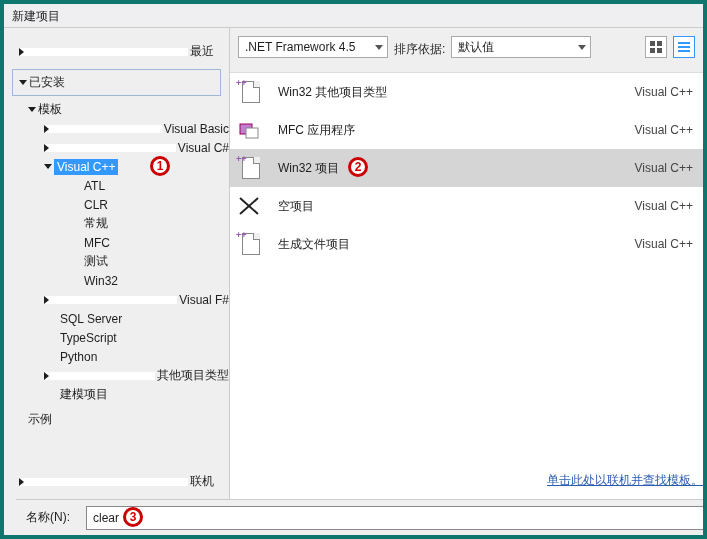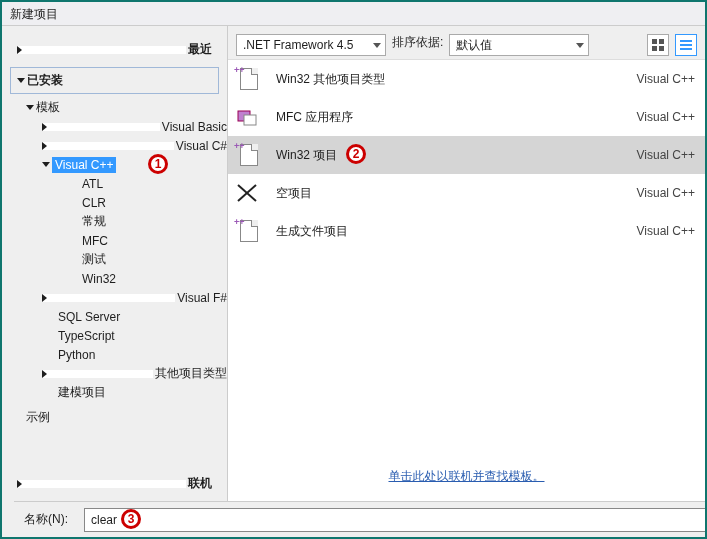--- a/index.html
+++ b/index.html
@@ -1,45 +1,45 @@
 <!DOCTYPE html>
 <html><head>
 <meta charset="utf-8">
 <style>
   * { box-sizing: border-box; font-family: "Microsoft YaHei", "Segoe UI", sans-serif; }
   body { margin: 0; background: #fff; font-size: 12px; color: #1e1e1e; }
-  .window { width: 707px; height: 539px; border: 2px solid #0f766e; position: relative; overflow: hidden; background: #efefef; }
+  .window { width: 707px; height: 539px; border: 4px solid #0f766e; position: relative; overflow: hidden; background: #efefef; }
   .titlebar { height: 24px; line-height: 24px; padding: 0 8px; background: #efeff2; border-bottom: 1px solid #ccc; font-size: 12px; }
   .body { display: flex; height: calc(100% - 60px); }
   .left { width: 225px; padding: 10px 0 0 8px; display: flex; flex-direction: column; }
-  .section { border: 1px solid transparent; padding: 4px 6px; margin: 0 8px 4px 0; display: flex; align-items: center; gap: 2px; font-weight: bold; }
+  .section { border: 1px solid transparent; padding: 4px 6px; margin: 0 8px 4px 0; display: flex; align-items: center; gap: 2px; }
   .section.boxed { border: 1px solid #a0b8d8; }
   .tri { width: 0; height: 0; display: inline-block; vertical-align: middle; }
   .tri.right { border-top: 4px solid transparent; border-bottom: 4px solid transparent; border-left: 5px solid #1e1e1e; }
   .tri.down { border-left: 4px solid transparent; border-right: 4px solid transparent; border-top: 5px solid #1e1e1e; }
   .tree { flex: 1; overflow: auto; padding-left: 4px; }
   .tree-item { display: flex; align-items: center; height: 19px; padding-left: 0; gap: 2px; position: relative; }
   .d1 { margin-left: 12px; }
   .d2 { margin-left: 28px; }
   .d3 { margin-left: 44px; }
   .d4 { margin-left: 68px; }
   .selected-node { background: #3399ff; color: #fff; padding: 1px 3px; }
   .right { flex: 1; display: flex; flex-direction: column; background: #fff; border-left: 1px solid #ccc; }
-  .toolbar { display: flex; align-items: flex-start; gap: 6px; padding: 8px 8px 3px 8px; background: #efefef; border-bottom: 1px solid #ddd; }
+  .toolbar { display: flex; align-items: flex-end; gap: 6px; padding: 8px 8px 14px 8px; background: #efefef; border-bottom: 1px solid #ddd; }
   .combo { background: #fff; border: 1px solid #aaa; height: 22px; display: flex; align-items: center; padding: 0 4px 0 6px; gap: 6px; }
   .combo .caret { width: 0; height: 0; border-left: 4px solid transparent; border-right: 4px solid transparent; border-top: 5px solid #555; }
   .view-btn { width: 22px; height: 22px; border: 1px solid #aaa; background: #fff; display: flex; align-items: center; justify-content: center; }
   .view-btn.active { border-color: #3399ff; }
   .list { flex: 1; overflow: auto; }
   .row { display: flex; align-items: center; height: 38px; padding: 0 10px 0 6px; gap: 10px; }
   .row.sel { background: #d5d5d5; }
   .row .icon { width: 32px; height: 28px; position: relative; }
   .row .name { flex: 1; }
   .row .lang { color: #444; }
-  .linkbar { text-align: center; padding: 6px 0 16px 0; }
+  .linkbar { text-align: right; padding: 6px 0 10px 0; }
   .linkbar a { color: #2a5db0; text-decoration: underline; font-size: 12px; }
   .footer { position: absolute; left: 12px; bottom: 0; width: 100%; height: 36px; background: #efefef; border-top: 1px solid #ccc; display: flex; align-items: center; padding: 0 10px; gap: 16px; }
   .tb { flex: 1; background: #fff; border: 1px solid #888; height: 24px; padding: 0 6px; display: flex; align-items: center; }
   .annot { position: absolute; width: 20px; height: 20px; border: 3px solid #c00; border-radius: 50%; background: #fff; color: #c00; font-weight: bold; font-size: 12px; display: flex; align-items: center; justify-content: center; }
   .spacer { flex: 1; }
   .file-shape { position:absolute; width:18px; height:22px; background:#fff; border:1px solid #888; top:3px; left:6px; }
   .file-shape::before { content:''; position:absolute; width:6px; height:6px; background:#efefef; border-bottom:1px solid #888; border-left:1px solid #888; right:-1px; top:-1px; }
   .plus-badge { position:absolute; top:0; left:0; width:10px; height:10px; font-size:9px; color:#9b59b6; font-weight:bold; line-height:10px; text-align:center; }
 </style>
 </head>

